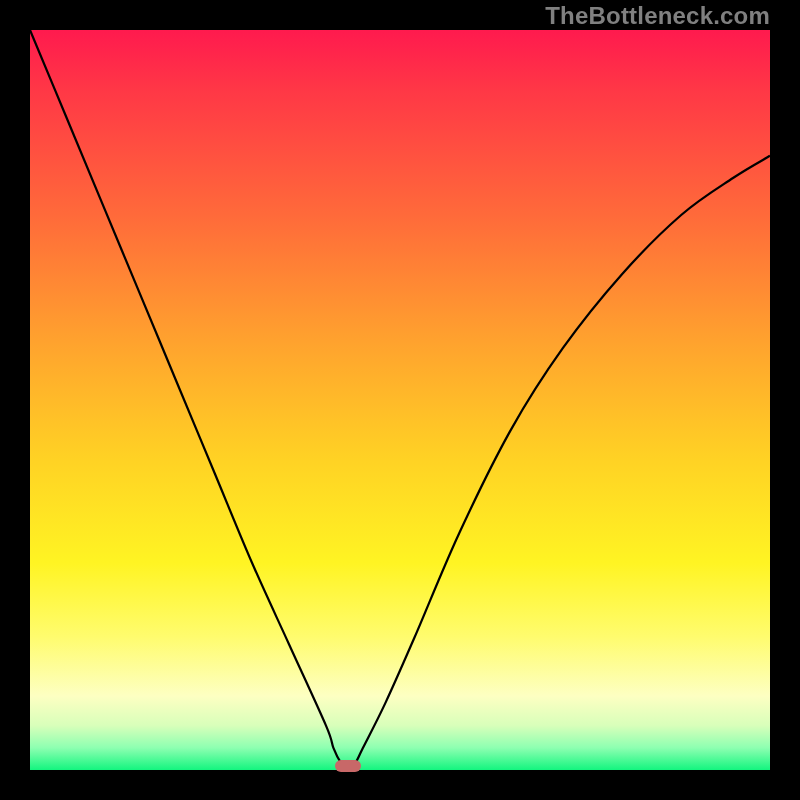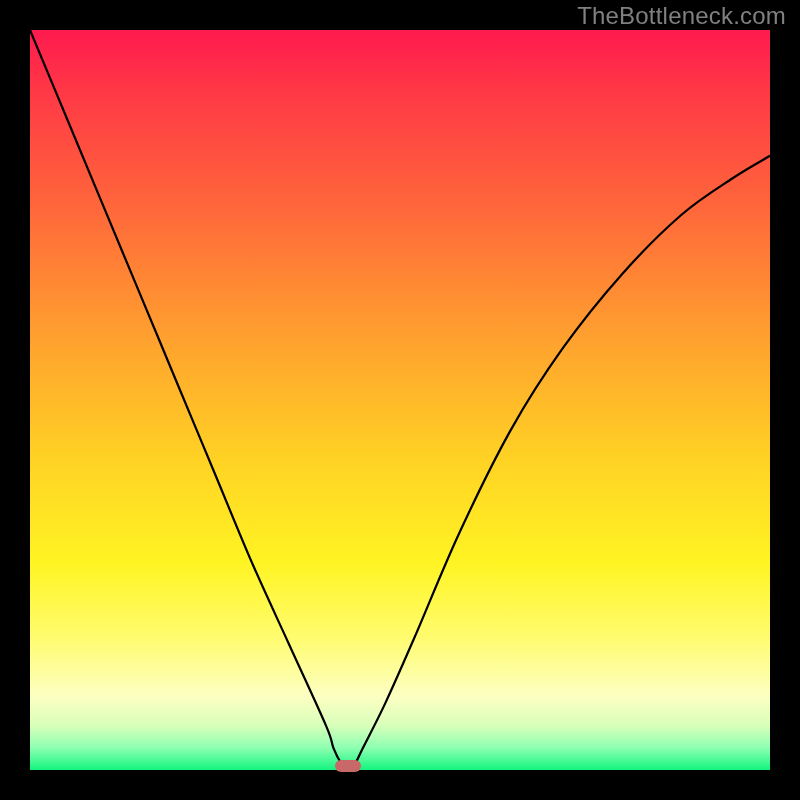--- a/index.html
+++ b/index.html
@@ -13,24 +13,24 @@
   }
   .frame {
     position: absolute;
     left: 0; top: 0;
     width: 800px; height: 800px;
     background: #000;
   }
   .watermark {
     position: absolute;
     top: 2px;
-    right: 14px;
+    right: 30px;
     color: #808080;
     font-size: 24px;
-    font-weight: 400;
+    font-weight: 700;
     letter-spacing: 0.2px;
     z-index: 5;
   }
   .plot {
     position: absolute;
     left: 30px;
     top: 30px;
     width: 740px;
     height: 740px;
   }

